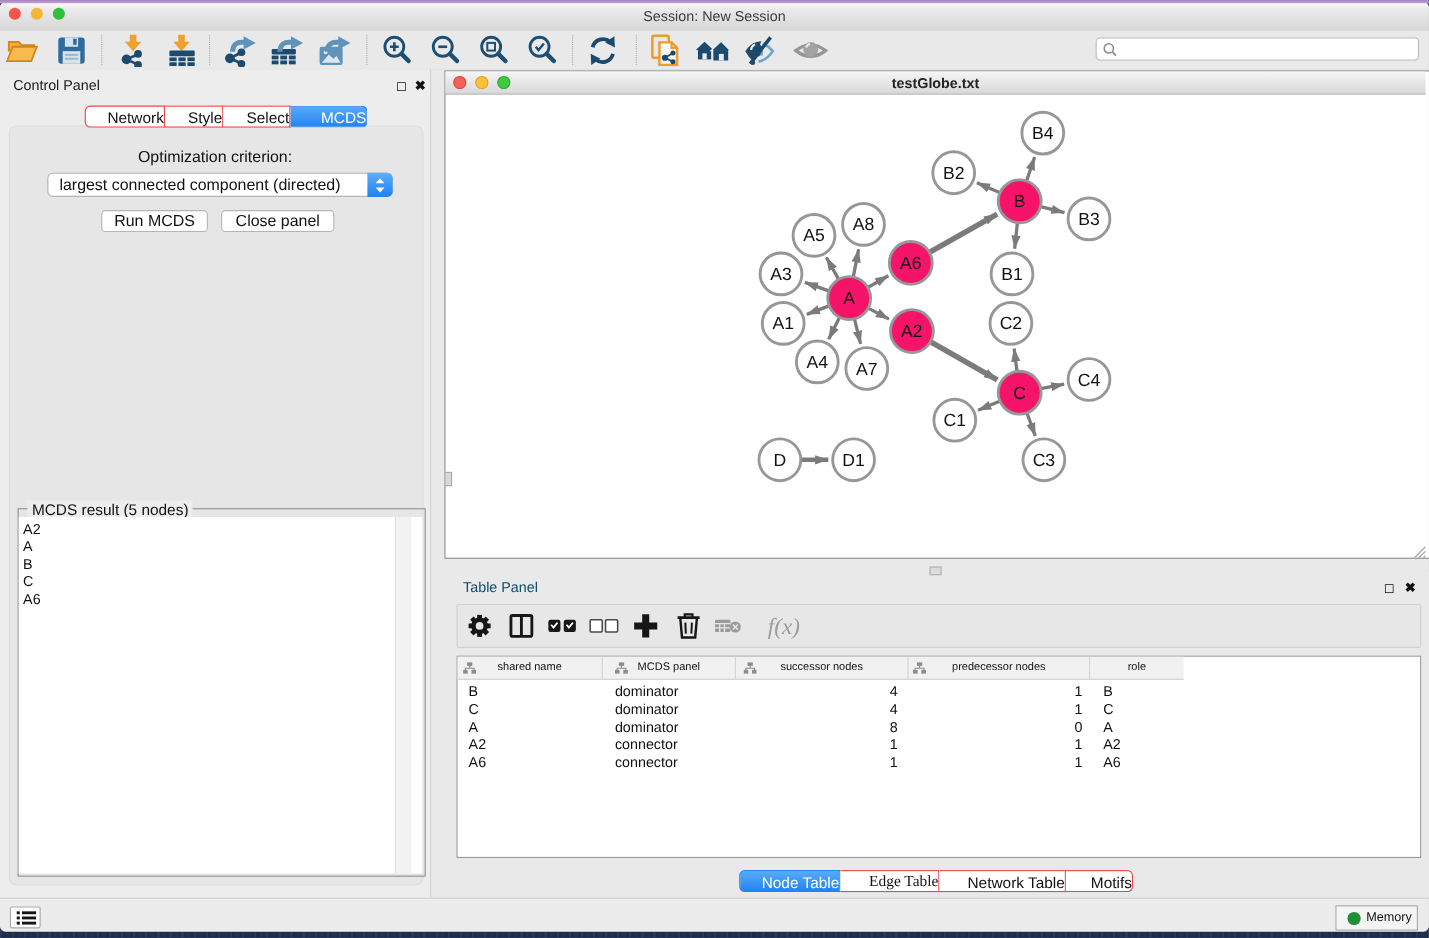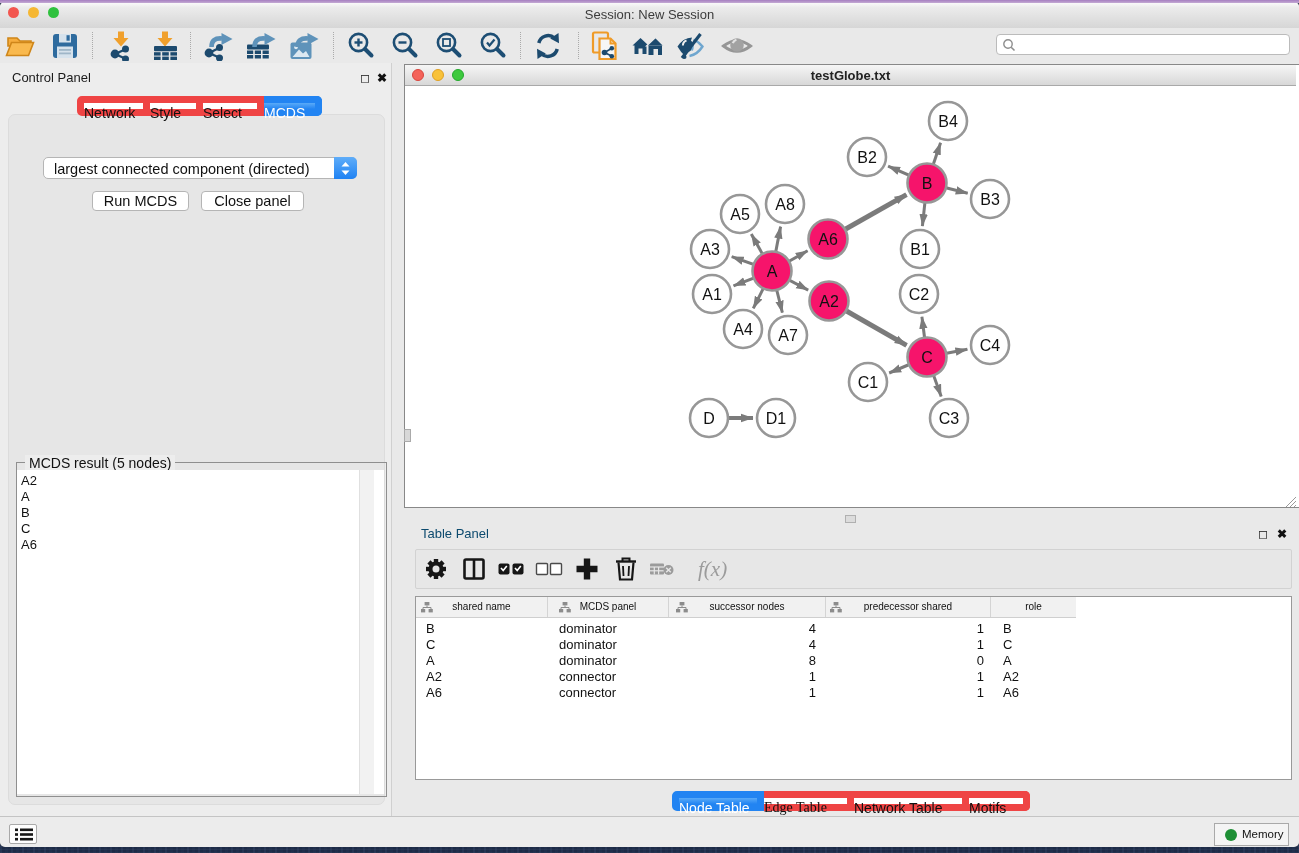--- a/index.html
+++ b/index.html
@@ -20,22 +20,22 @@
 .tsep{position:absolute;top:4px;height:27px;width:0;border-left:1px dotted #aaa;}
 .ticon{position:absolute;top:3px;}
 #search{position:absolute;left:996px;top:6px;width:292px;height:19px;background:#fff;
  border:1px solid #bbb;border-radius:4px;}
 #main{left:0;top:61px;width:1299px;height:753px;background:#e9e9e9;}
 
 #cpanel{left:0;top:0;width:391px;height:753px;background:#ededed;border-right:1px solid #d0d0d0;}
 #cpHead{left:12px;top:7px;font-size:13px;color:#1a1a1a;}
 .phIcons{position:absolute;font-size:12px;color:#111;}
 #cpTabs{left:77px;top:33px;height:20px;font-size:14px;}
-.tab{position:absolute;top:0;height:20px;line-height:20px;text-align:left;background:#fff;color:#111;
- border:7px solid #ef4444;box-sizing:border-box;}
+.tab{position:absolute;top:0;height:20px;line-height:20px;text-align:right;background:#fff;color:#111;
+ border:1px solid #ef4444;box-sizing:border-box;}
 .tabsel{background:linear-gradient(#59aaf8,#2284f2);color:#fff;border-color:#2284f2;}
 #cpInner{left:8px;top:51px;width:375px;height:689px;background:#e6e6e6;border:1px solid #dcdcdc;border-radius:7px;}
 #optLabel{left:0;top:72px;width:391px;text-align:center;font-size:14.5px;color:#111;}
 #cpSelect{left:43px;top:94px;width:312px;height:20px;background:#fff;border:1px solid #b5b5b5;border-radius:5px;}
 #cpSelect .txt{position:absolute;left:10px;top:3px;font-size:14.5px;color:#111;}
 #cpSelect .cap{position:absolute;right:-1px;top:-1px;width:23px;height:22px;border-radius:0 5px 5px 0;overflow:hidden;
  background:linear-gradient(#5fadf9,#1f82f3);}
 .btn{position:absolute;height:20px;background:#fff;border:1px solid #b5b5b5;border-radius:4px;
  font-size:14.5px;color:#111;text-align:center;line-height:19px;box-sizing:border-box;}
 #grpBox{left:16px;top:399px;width:369px;height:333px;border:1px solid #8f8f8f;}
@@ -226,22 +226,23 @@
   <div class="abs" id="main">
     <div class="abs" id="cpanel">
       <div class="abs" id="cpHead">Control Panel</div>
       <span class="phIcons" style="left:360px;top:8px;">◻</span>
       <span class="phIcons" style="left:377px;top:8px;font-weight:bold;">✖</span>
       <div class="abs" id="cpInner"></div>
       <div class="abs" id="cpTabs">
         <div class="tab" style="left:0;width:73px;border-radius:5px 0 0 5px;">Network</div>
         <div class="tab" style="left:73px;width:53px;border-left:none;">Style</div>
         <div class="tab" style="left:126px;width:61px;border-left:none;">Select</div>
-        <div class="tab tabsel" style="left:187px;width:58px;border-left:none;border-radius:0 5px 5px 0;">MCDS</div>
-      </div>
+        <div class="tab tabsel" style="left:187px;width:70px;border-left:none;border-radius:0 5px 5px 0;">MCDS</div>
+      </div>
+      <div class="abs" id="optLabel">Optimization criterion:</div>
       <div class="abs" id="cpSelect">
         <span class="txt">largest connected component (directed)</span>
         <span class="cap"><svg width="23" height="23" viewBox="0 0 23 23">
           <path d="M7.5 9.5 L11.5 5 L15.5 9.5 Z" fill="#fff"></path>
           <path d="M7.5 13.5 L11.5 18 L15.5 13.5 Z" fill="#fff"></path>
         </svg></span>
       </div>
       <div class="btn" style="left:92px;top:128px;width:97px;">Run MCDS</div>
       <div class="btn" style="left:201px;top:128px;width:103px;">Close panel</div>
       <div class="abs" id="grpBox"></div>
@@ -339,21 +340,21 @@
 <g fill="#8c8c8c">
                 <rect x="3.6" y="0" width="4.8" height="3.4"></rect>
                 <rect x="0" y="7" width="4.2" height="3.4"></rect>
                 <rect x="7.6" y="7" width="4.2" height="3.4"></rect>
               </g>
 <path d="M6 3.4 V5.5 M2 7 V5.5 H10 V7" stroke="#8c8c8c" fill="none" stroke-width="1"></path>
             </svg>
           <div class="th" style="left:0;width:131px;">shared name</div>
           <div class="th" style="left:132px;width:120px;">MCDS panel</div>
           <div class="th" style="left:253px;width:156px;">successor nodes</div>
-          <div class="th" style="left:410px;width:164px;">predecessor shared</div>
+          <div class="th" style="left:410px;width:164px;">predecessor nodes</div>
           <div class="th" style="left:575px;width:85px;border-right:none;">role</div>
         </div>
         <div class="row" style="top:24px;">
             <span class="c1">B</span>
             <span class="c2">dominator</span>
             <span class="c3">4</span>
             <span class="c4">1</span>
             <span class="c5">B</span>
           </div>
         <div class="row" style="top:40px;">

